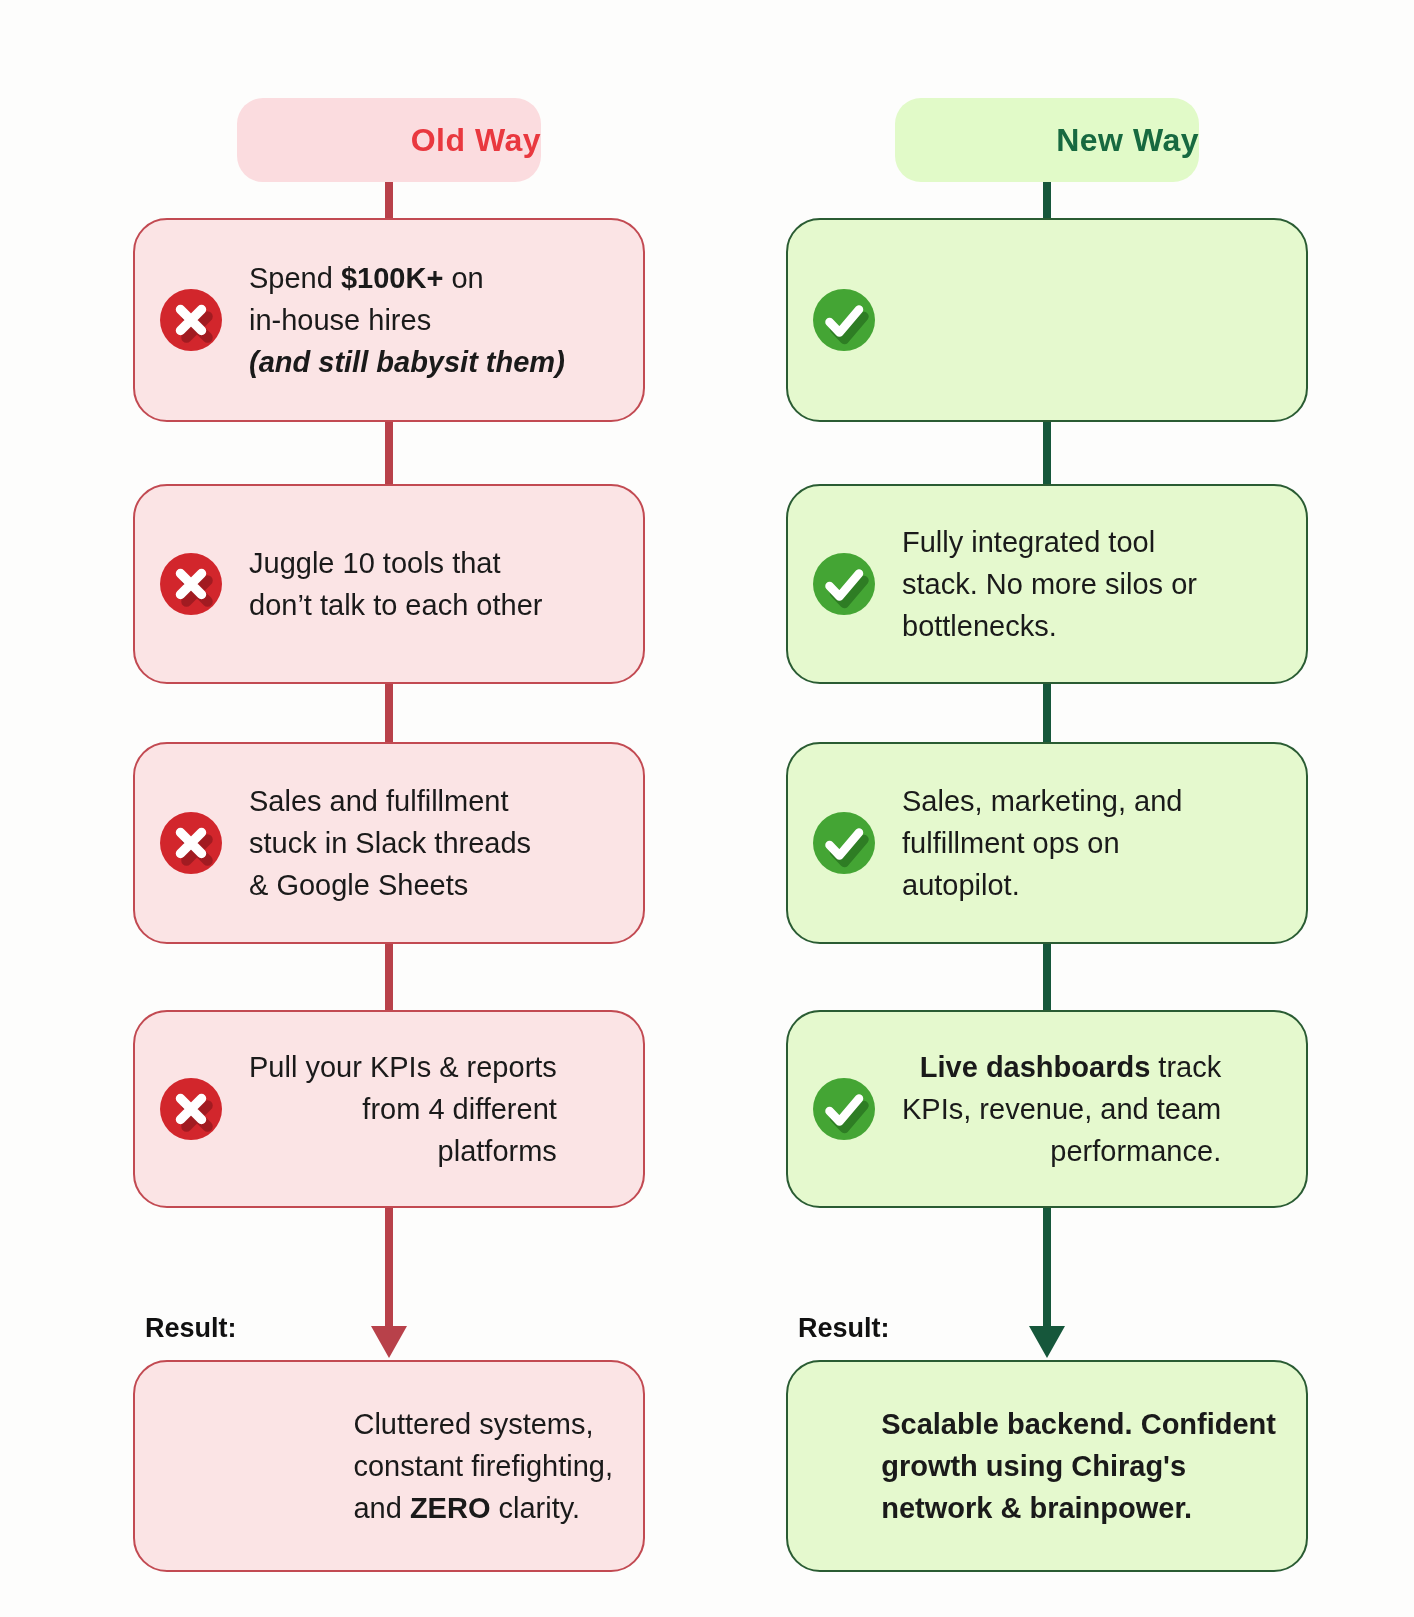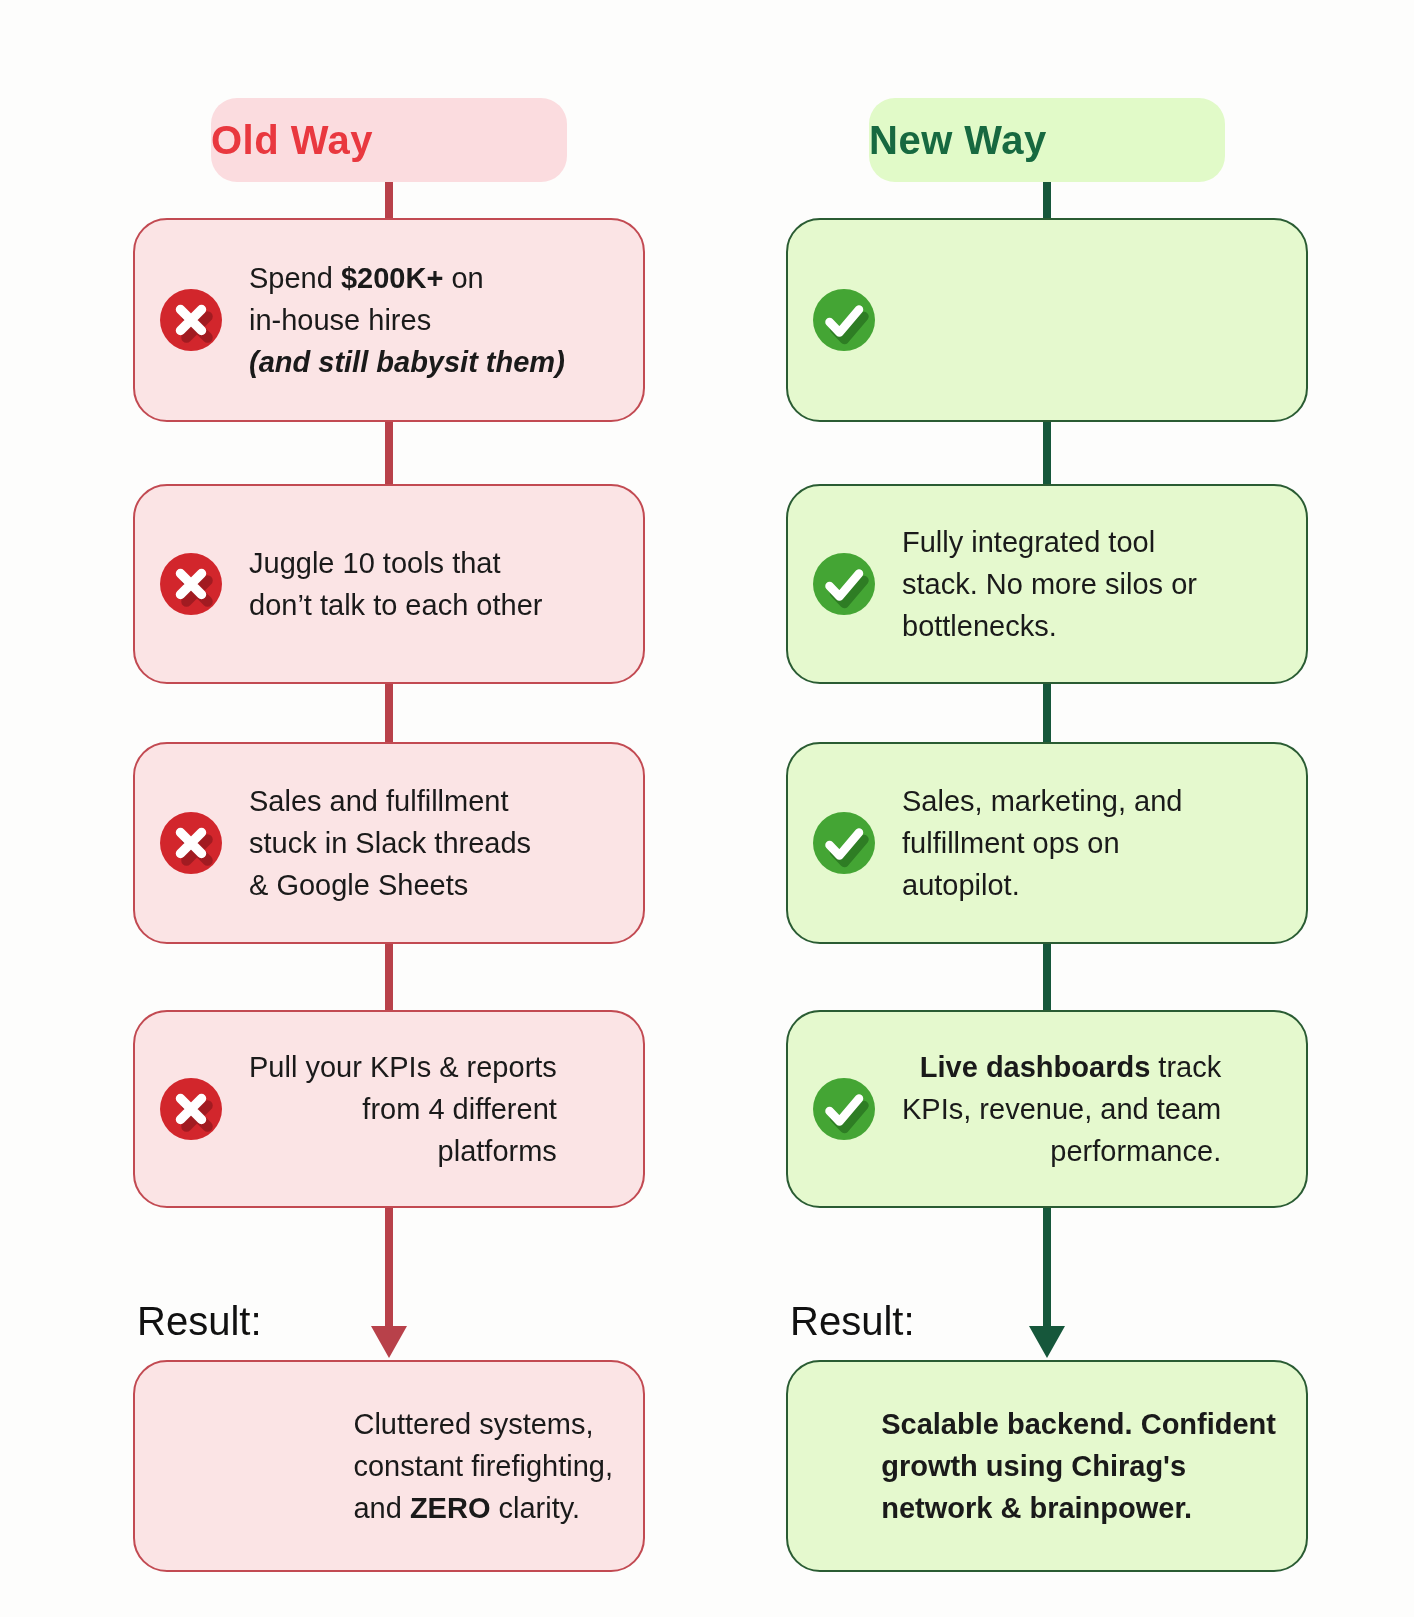--- a/index.html
+++ b/index.html
@@ -34,29 +34,29 @@
     left:786px;
     width:522px;
     --line:var(--new-line);
     --pill-bg:var(--new-pill-bg);
     --title:var(--new-title);
     --box-bg:var(--new-box-bg);
     --box-border:var(--new-box-border);
   }
   .pill{
     margin:0 auto;
-    width:356px;
+    width:304px;
     height:84px;
     border-radius:26px;
     background:var(--pill-bg);
     color:var(--title);
     display:flex;
     align-items:center;
-    justify-content:flex-start;
-    font-size:40px;
+    justify-content:flex-end;
+    font-size:32px;
     font-weight:700;
     letter-spacing:0.5px;
   }
   .connector{
     width:8px;
     margin:0 auto;
     background:var(--line);
   }
   .c-pill{height:36px;}
   .c1{height:62px;}
@@ -108,24 +108,24 @@
     left:50%;
     transform:translateX(-50%);
     top:118px;
     width:0;height:0;
     border-left:18px solid transparent;
     border-right:18px solid transparent;
     border-top:32px solid var(--line);
   }
   .result-label{
     position:absolute;
-    left:4px;
+    left:12px;
     bottom:16px;
-    font-size:40px;
-    font-weight:400;
+    font-size:27px;
+    font-weight:700;
     color:#111111;
   }
   .result-box{
     box-sizing:border-box;
     width:100%;
     min-height:212px;
     border:2px solid var(--box-border);
     border-radius:34px;
     background:var(--box-bg);
     display:flex;
@@ -173,21 +173,21 @@
   <div class="col col-old">
     <div class="pill">
       <span>Old Way</span>
     </div>
     <div class="connector c-pill"></div>
 
     <div class="box s1">
       <svg class="badge">
           <use href="#sym-cross"></use>
         </svg>
-      <div class="box-text"><span>Spend </span><span class="bold">$200K+</span><span> on</span><br><span>in-house hires</span><br><span class="italic">(and still babysit them)</span></div>
+      <div class="box-text"><span>Spend </span><span class="bold">$100K+</span><span> on</span><br><span>in-house hires</span><br><span class="italic">(and still babysit them)</span></div>
     </div>
     <div class="connector c1"></div>
 
     <div class="box s2">
       <svg class="badge">
           <use href="#sym-cross"></use>
         </svg>
       <div class="box-text"><span>Juggle 10 tools that</span><br><span>don’t talk to each other</span></div>
     </div>
     <div class="connector c2"></div>

